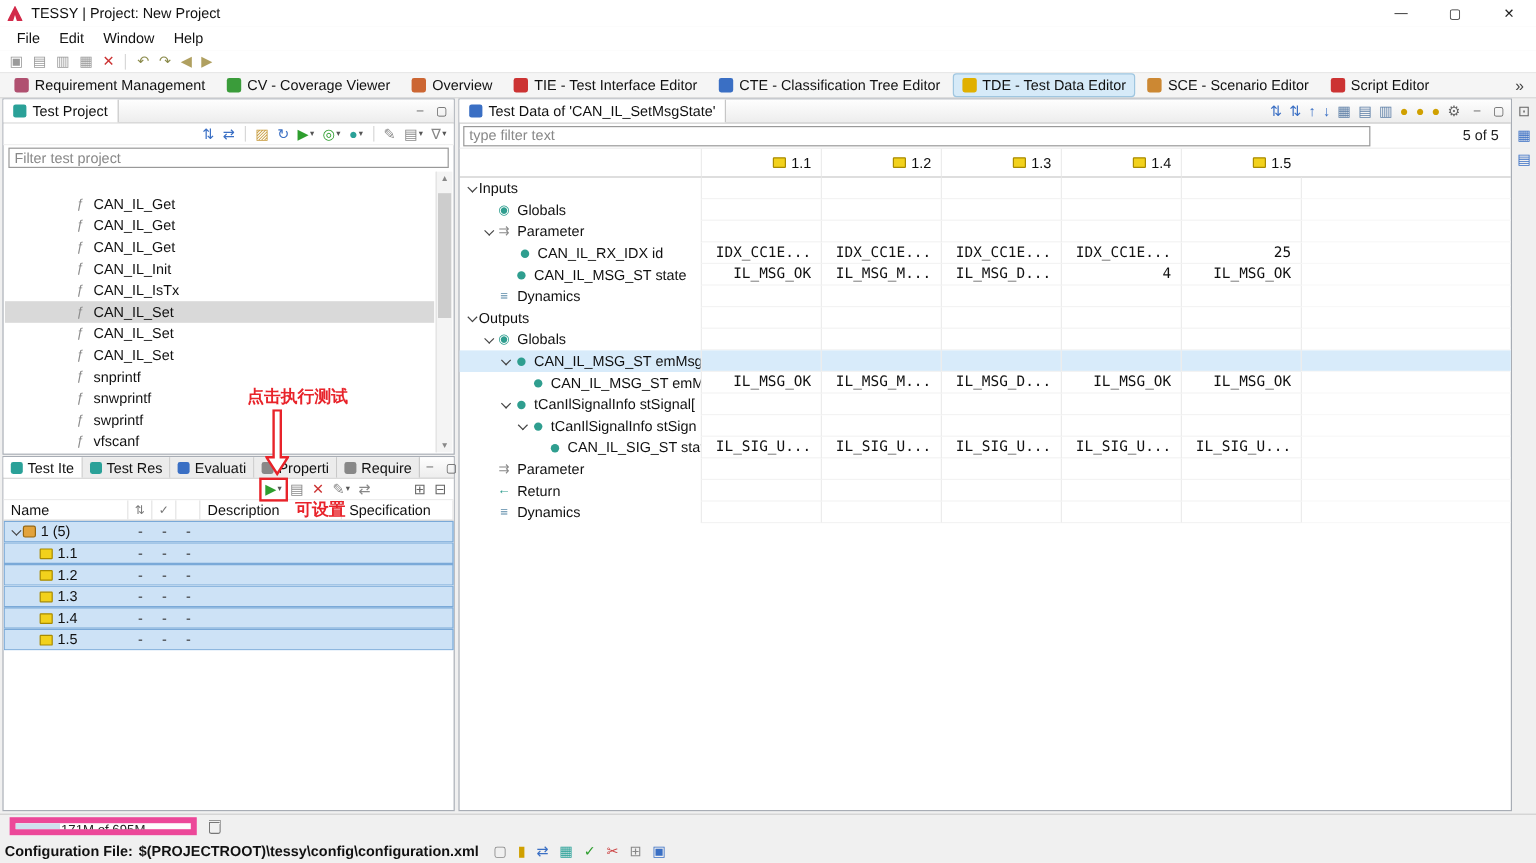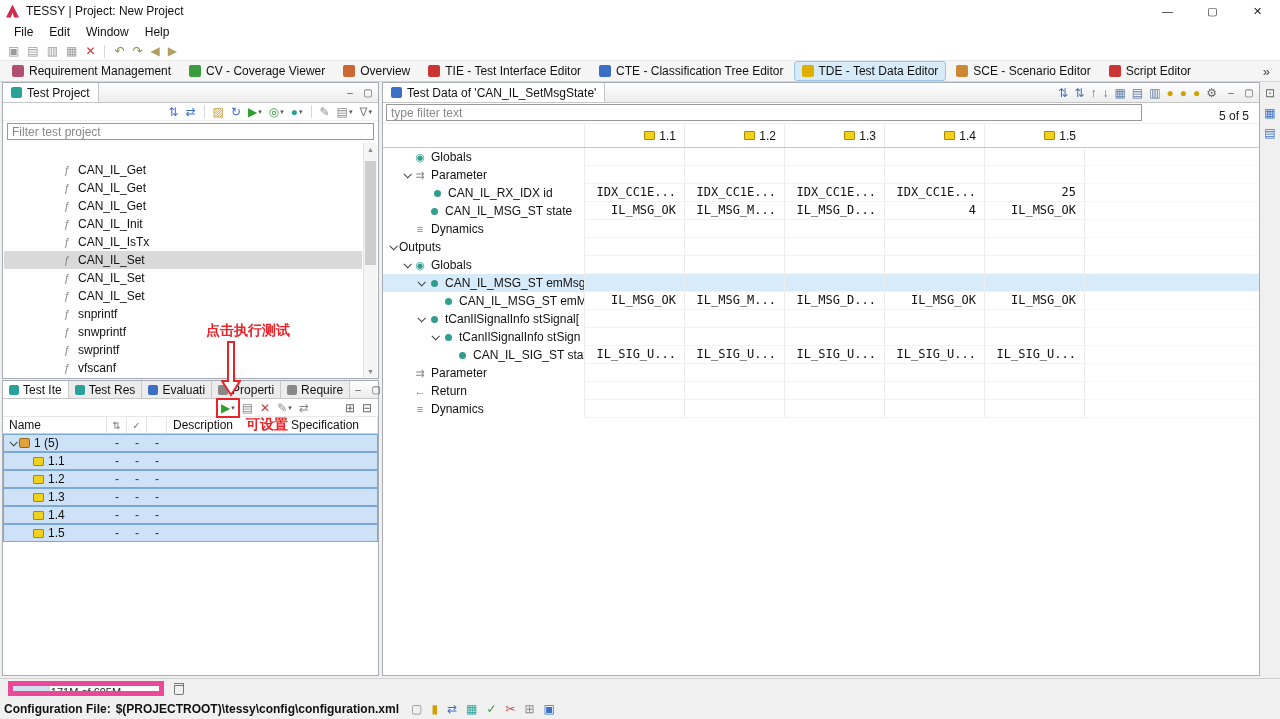--- a/index.html
+++ b/index.html
@@ -77,21 +77,21 @@
 .tirow>div{height:100%;display:flex;align-items:center;overflow:hidden}
 .c-sm{justify-content:center;color:#333}
 .c-name{white-space:nowrap}
 .chev-slot{width:12px;display:inline-flex;justify-content:center;flex:none}
 .chev{width:6px;height:6px;border-right:1.4px solid #444;border-bottom:1.4px solid #444;transform:rotate(45deg) translateY(-1px)}
 .tc-icon{width:11px;height:9px;background:#f2d11c;border:1px solid #a88a00;border-radius:1px;flex:none;margin-right:4px}
 .obj-icon{width:11px;height:10px;background:#e2a33c;border:1px solid #96660f;border-radius:2px;flex:none;margin-right:4px}
 .tilabel{white-space:nowrap}
 
 
-.td-filter-row{display:flex;align-items:flex-end;height:21px;border-bottom:1px solid #eee}
+.td-filter-row{display:flex;align-items:center;height:21px;border-bottom:1px solid #eee}
 .td-filter{width:756px;margin:2px 0 2px 3px}
 .count{margin-left:auto;margin-right:10px;color:#222;white-space:nowrap}
 .td-head,.tdrow{display:grid;grid-template-columns:201px 100px 100px 100px 100px 100px 1fr}
 .td-head{height:24px;border-bottom:1px solid #c9c9c9}
 .gh-col{display:flex;align-items:center;justify-content:flex-end;padding-right:8px;border-left:1px solid #ececec}
 .tdrow{height:18px}
 .td-tree{display:flex;align-items:center;white-space:nowrap;overflow:hidden}
 .tdlabel{overflow:hidden;white-space:nowrap}
 .td-val{font-family:"DejaVu Sans Mono","Liberation Mono",monospace;font-size:12px;line-height:17px;text-align:right;padding-right:8px;border-left:1px solid #ececec;border-bottom:1px solid #f3f3f3;overflow:hidden;white-space:nowrap}
 .td-fill{border-left:1px solid #ececec;border-bottom:1px solid #f8f8f8}
@@ -530,20 +530,34 @@
           <span>1.4</span>
         </div>
         <div class="gh-col">
           <span class="tc-icon"></span>
           <span>1.5</span>
         </div>
         <div class="gh-fill"></div>
       </div>
     <div id="td-rows">
         <div class="tdrow">
+          <div class="td-tree" style="padding-left: 4px;">
+            <span class="chev-slot">
+              <span class="chev"></span>
+            </span>
+            <span class="tdlabel">Inputs</span>
+          </div>
+          <div class="td-val"></div>
+          <div class="td-val"></div>
+          <div class="td-val"></div>
+          <div class="td-val"></div>
+          <div class="td-val"></div>
+          <div class="td-fill"></div>
+        </div>
+        <div class="tdrow">
           <div class="td-tree" style="padding-left: 18px;">
             <span class="chev-slot"></span>
             <span class="gicon" style="color: rgb(47, 158, 143);">◉</span>
             <span class="tdlabel">Globals</span>
           </div>
           <div class="td-val"></div>
           <div class="td-val"></div>
           <div class="td-val"></div>
           <div class="td-val"></div>
           <div class="td-val"></div>

